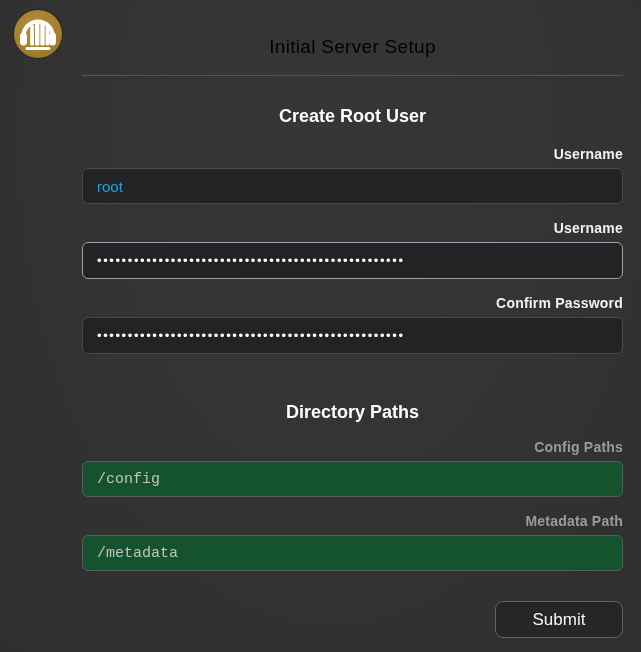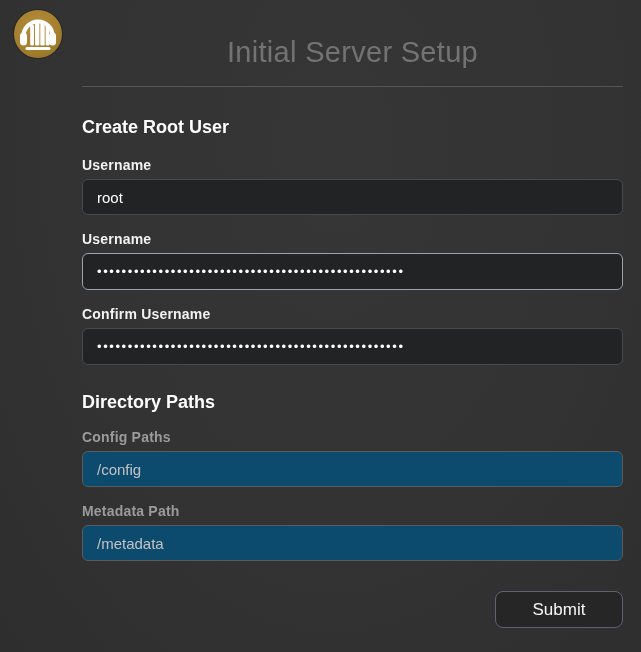--- a/index.html
+++ b/index.html
@@ -14,53 +14,53 @@
     position: absolute; top: 10px; left: 14px;
     width: 48px; height: 48px; border-radius: 50%;
     background: radial-gradient(circle at 45% 35%, #b38c3a 0%, #a5802e 55%, #8c6c26 100%);
     box-shadow: 0 0 0 1px rgba(0,0,0,0.25);
     display: flex; align-items: center; justify-content: center;
   }
   .logo svg { width: 48px; height: 48px; display: block; }
   .content { margin: 0 18px 0 82px; }
   .page-title {
     margin-top: 36px;
-    font-size: 29px; font-weight: 400; text-align: center; color: #737373;
+    font-size: 19px; font-weight: 400; text-align: center; color: #000000;
     letter-spacing: 0.3px;
   }
   .divider { margin-top: 17px; border: none; border-top: 1px solid #565656; height: 0; }
   .section-heading {
-    margin-top: 30px; 
+    margin-top: 30px; text-align: center;
     font-size: 18px; font-weight: 700; color: #fdfdfd;
   }
   .field { margin-top: 16px; }
   .field.first { margin-top: 19px; }
   .field-label {
     display: block; font-size: 14px; font-weight: 700; color: #f2f2f2;
-    margin-bottom: 6px; letter-spacing: 0.2px;
+    margin-bottom: 6px; letter-spacing: 0.2px; text-align: right;
   }
   .field.disabled .field-label { color: #9b9b9b; }
   .text-input {
     width: 100%; height: 36px;
     background: #222324; border: 1px solid #454a52; border-radius: 6px;
-    color: #ffffff; font-size: 15px; font-family: "Liberation Sans", sans-serif;
+    color: #0ea5e9; font-size: 15px; font-family: "Liberation Sans", sans-serif;
     padding: 0 14px; outline: none; display: block;
   }
   .field.disabled .text-input {
-    background: #0c4a6e; border-color: #595b5e; color: #c3c3c3;
+    background: #14532d; border-color: #595b5e; color: #c3c3c3; font-family: Liberation Mono, monospace;
   }
   .masked-input {
     width: 100%; height: 37px;
     background: #222324; border: 1px solid #454a52; border-radius: 6px;
     padding: 0 14px; display: flex; align-items: center;
     overflow: hidden; white-space: nowrap;
     color: #ffffff; font-size: 13px; letter-spacing: 1.6px; line-height: 37px;
   }
   .masked-input.focused { border-color: #9aa2ab; }
-  .dir-heading { margin-top: 27px; }
+  .dir-heading { margin-top: 48px; }
   .submit-row { margin-top: 30px; display: flex; justify-content: flex-end; }
   .submit-btn {
     min-width: 128px; height: 37px;
     background: #262626; border: 1px solid #5d6470; border-radius: 8px;
     color: #f5f5f5; font-size: 17px; font-family: "Liberation Sans", sans-serif;
     cursor: pointer; padding: 0 28px;
   }
 </style>
 </head>
 <body>
@@ -92,21 +92,21 @@
     <label class="field-label">Username</label>
     <input class="text-input" type="text" value="root" style="">
   </div>
 
   <div class="field">
     <label class="field-label">Username</label>
     <div class="masked-input focused">••••••••••••••••••••••••••••••••••••••••••••••••••</div>
   </div>
 
   <div class="field">
-    <label class="field-label">Confirm Username</label>
+    <label class="field-label">Confirm Password</label>
     <div class="masked-input">••••••••••••••••••••••••••••••••••••••••••••••••••</div>
   </div>
 
   <h2 class="section-heading dir-heading">Directory Paths</h2>
 
   <div class="field disabled">
     <label class="field-label">Config Paths</label>
     <input class="text-input" type="text" disabled="" value="/config" style="">
   </div>
 

